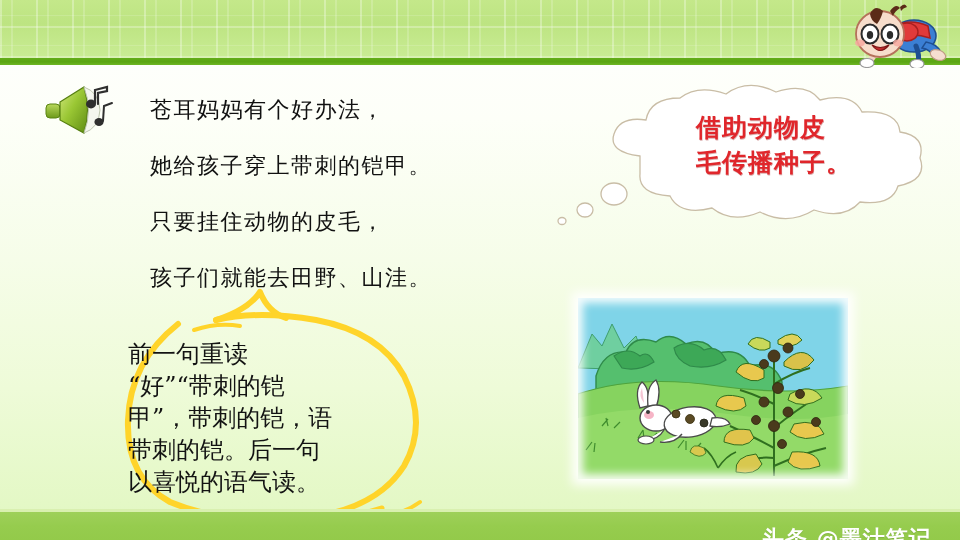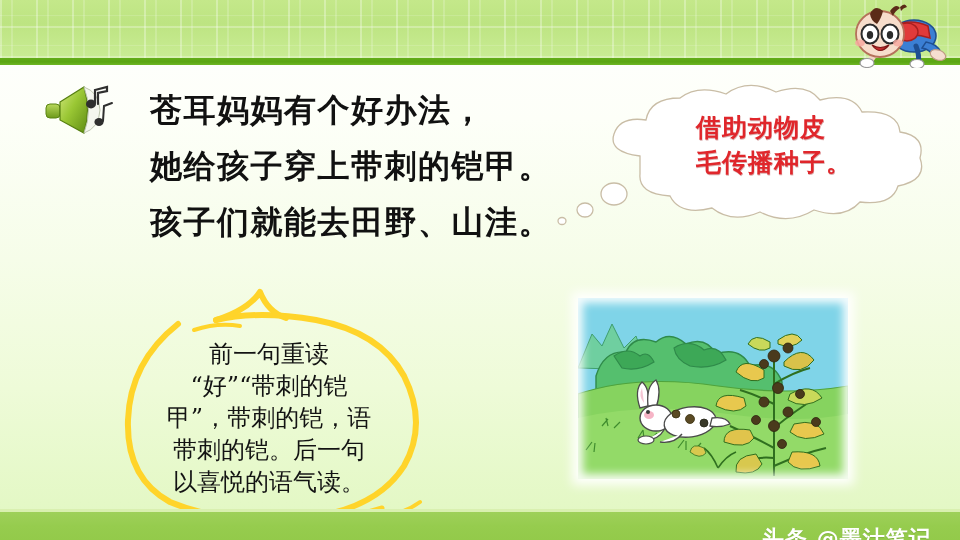--- a/index.html
+++ b/index.html
@@ -53,26 +53,26 @@
 
   
   .speaker { position:absolute; left:44px; top:82px; width:74px; height:56px; }
 
   
   .poem {
     position:absolute; left:150px; top:82px; width:430px;
   }
   .poem-line {
     font-family:"DejaVu Serif","Liberation Serif",serif;
-    font-size:32px;
+    font-size:22px;
     line-height:56px;
     color:#111111;
     letter-spacing:1.5px;
     white-space:nowrap;
-    font-weight:700;
+    font-weight:400;
   }
 
   
   .thought { position:absolute; left:548px; top:78px; width:400px; height:150px; }
   .thought-text {
     position:absolute; left:660px; top:110px; width:200px;
     color:#e0262b;
     font-family:"DejaVu Serif","Liberation Serif",serif;
     font-weight:bold;
     font-size:25px;
@@ -84,21 +84,21 @@
   }
 
   
   .callout { position:absolute; left:108px; top:288px; width:330px; height:232px; }
   .callout-text {
     position:absolute; left:128px; top:338px; width:282px;
     font-family:"DejaVu Serif","Liberation Serif",serif;
     font-size:24px;
     line-height:32px;
     color:#131313;
-    text-align:center;
+    text-align:left;
     letter-spacing:0px;
   }
 
   
   .picture {
     position:absolute; left:578px; top:298px; width:270px; height:181px;
     overflow:hidden;
     box-shadow:0 0 10px 6px rgba(255,255,255,0.95);
   }
   .picture svg { display:block; }
@@ -177,20 +177,21 @@
       <ellipse cx="47" cy="22" rx="5" ry="4.4" fill="#2f2f2f"></ellipse>
       <path d="M51 21 L51 8 L63 5 L63 9 L54 11 L54 22" fill="none" stroke="#2f2f2f" stroke-width="2.2" stroke-linecap="round"></path>
       <ellipse cx="55" cy="40" rx="4.6" ry="4" fill="#2f2f2f"></ellipse>
       <path d="M59 39 L60 24 L68 21" fill="none" stroke="#2f2f2f" stroke-width="2" stroke-linecap="round"></path>
     </svg>
   </div>
 
   <div class="poem">
     <div class="poem-line">苍耳妈妈有个好办法，</div>
     <div class="poem-line">她给孩子穿上带刺的铠甲。</div>
+    <div class="poem-line">只要挂住动物的皮毛，</div>
     <div class="poem-line">孩子们就能去田野、山洼。</div>
   </div>
 
   <div class="thought">
     <svg viewBox="0 0 400 150" width="400" height="150">
       <g fill="#ffffff" stroke="#c9bda6" stroke-width="1.3">
         <path d="M92 78
                  Q60 74 66 56 Q72 38 98 42
                  Q102 20 132 20 Q150 6 178 16
                  Q200 0 228 14 Q258 4 272 22

